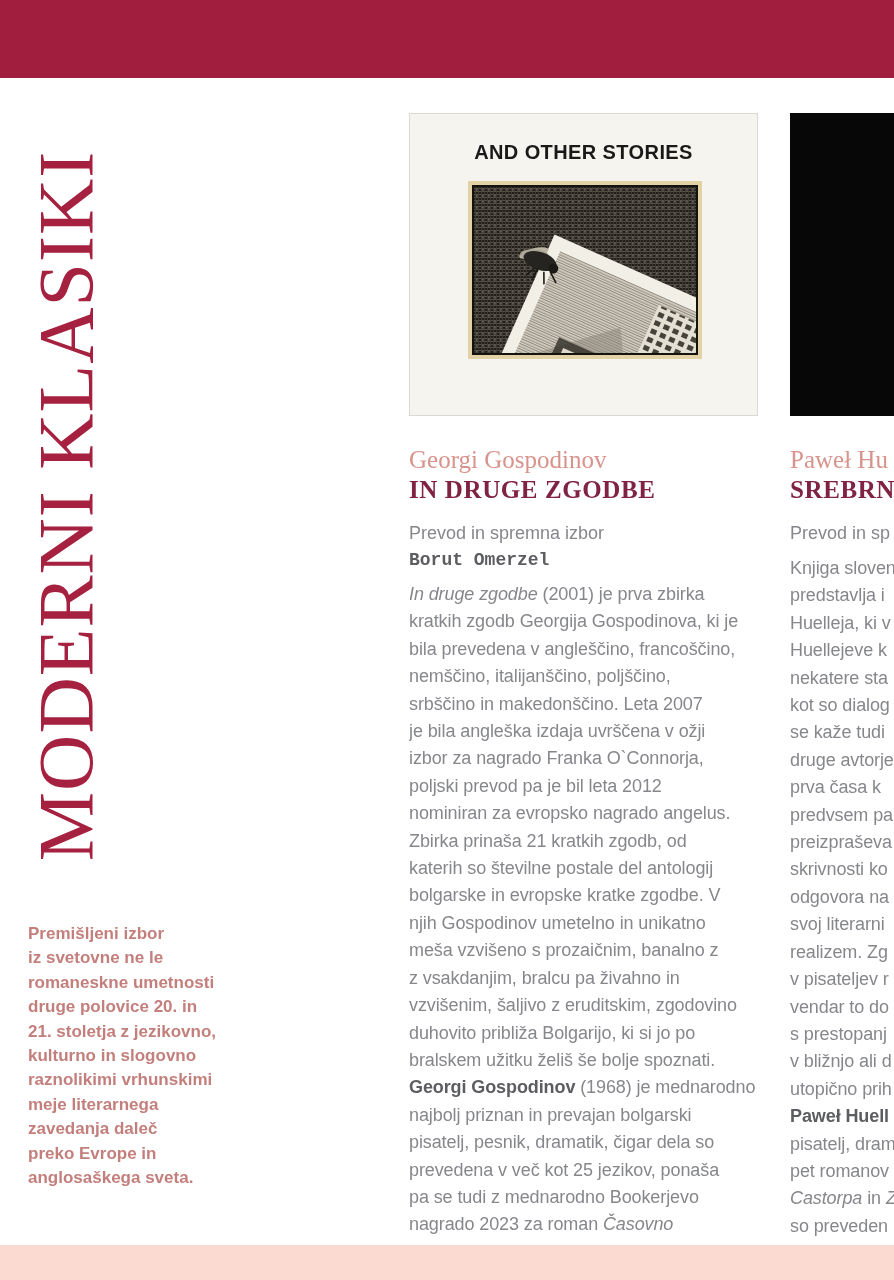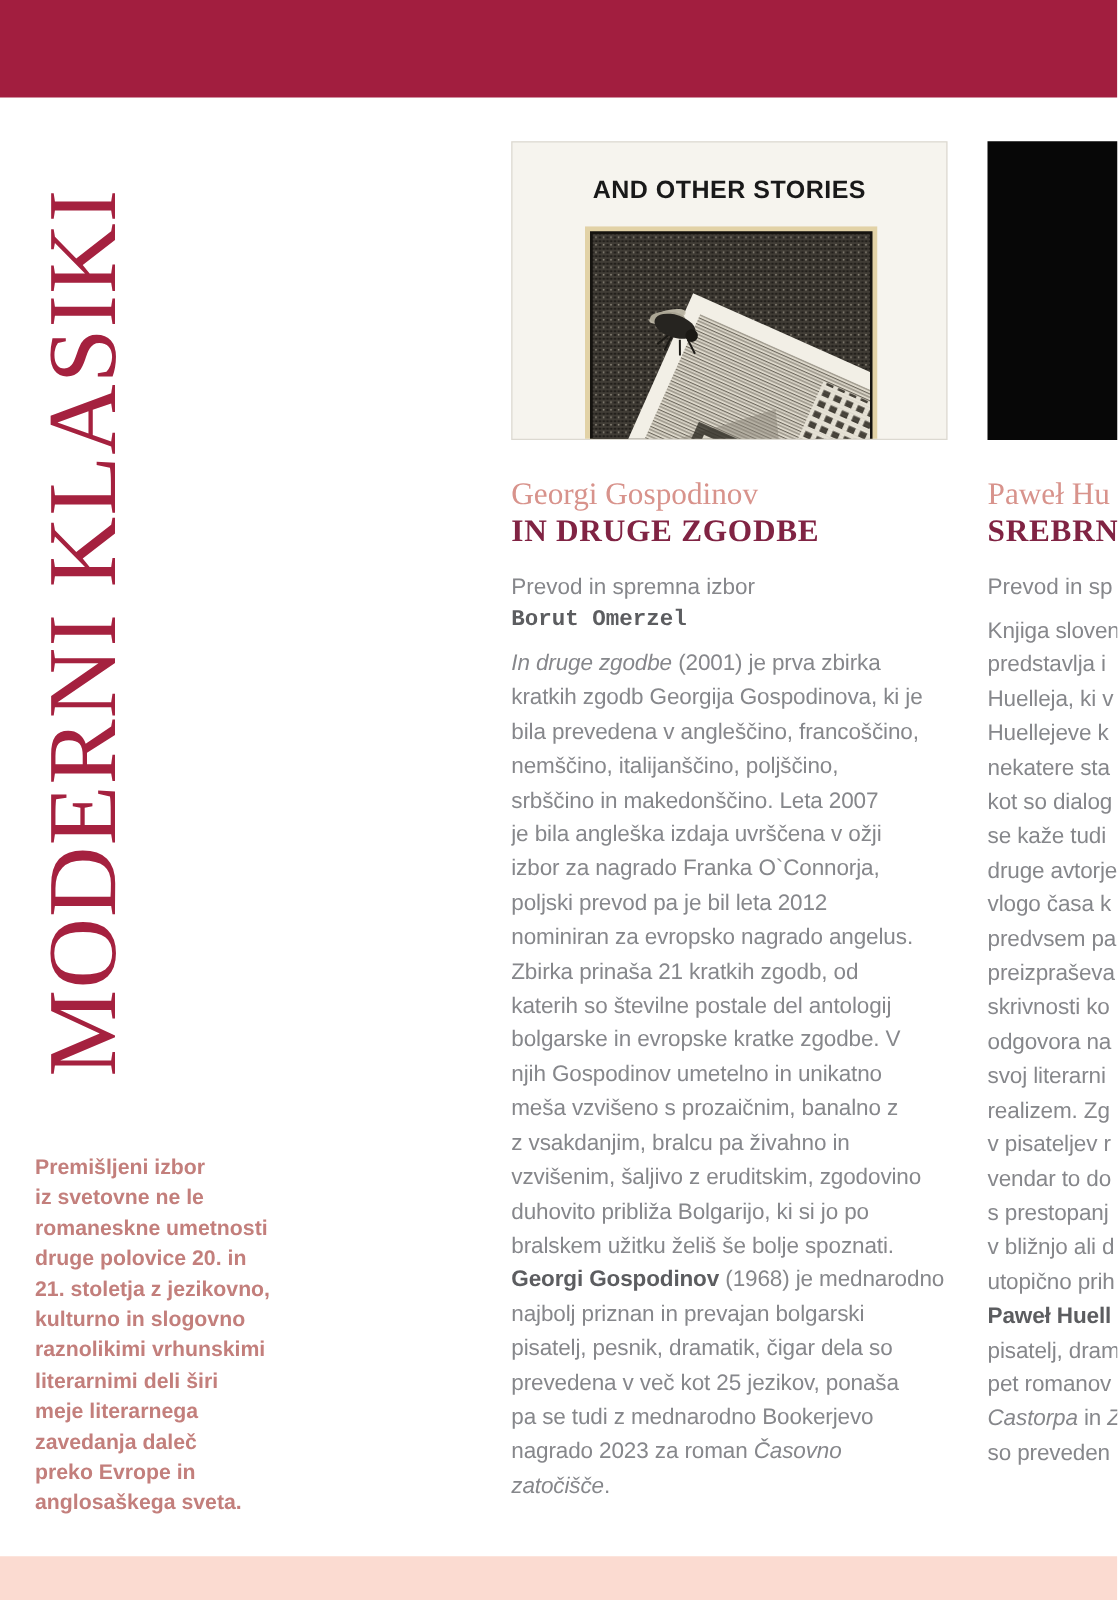--- a/index.html
+++ b/index.html
@@ -19,21 +19,21 @@
 
   .sidebar-note {
     position:absolute; left:28px; top:922px; width:240px;
     font-weight:bold; font-size:17px; line-height:24.4px; color:#c37f7c;
   }
 
   .col { position:absolute; top:113px; }
   .col1 { left:409px; width:349px; }
   .col2 { left:790px; width:215px; }
 
-  .cover { height:239px; }
+  .cover { height:303px; }
   .cover1 {
     background:#f6f4ee; border:1px solid #dcd9d1; box-sizing:border-box;
     position:relative; overflow:hidden;
   }
   .cover1-title {
     margin-top:27px; text-align:center; font-weight:bold; font-size:20px;
     letter-spacing:0.4px; color:#191919;
   }
   .cover1-art { position:absolute; left:58px; top:67px; width:234px; height:178px; display:block; }
   .cover2 { background:#070707; width:215px; }
@@ -68,21 +68,20 @@
   <div class="vertical-title">MODERNI KLASIKI</div>
 
   <div class="sidebar-note">
       <div class="tline"><span>Premišljeni izbor</span></div>
       <div class="tline"><span>iz svetovne ne le</span></div>
       <div class="tline"><span>romaneskne umetnosti</span></div>
       <div class="tline"><span>druge polovice 20. in</span></div>
       <div class="tline"><span>21. stoletja z jezikovno,</span></div>
       <div class="tline"><span>kulturno in slogovno</span></div>
       <div class="tline"><span>raznolikimi vrhunskimi</span></div>
-      <div class="tline"><span>literarnimi deli širi</span></div>
       <div class="tline"><span>meje literarnega</span></div>
       <div class="tline"><span>zavedanja daleč</span></div>
       <div class="tline"><span>preko Evrope in</span></div>
       <div class="tline"><span>anglosaškega sveta.</span></div>
     </div>
 
   <section class="col col1">
     <div class="cover cover1">
       <div class="cover1-title">AND OTHER STORIES</div>
       <svg class="cover1-art" viewBox="0 0 234 178">
@@ -176,21 +175,21 @@
     </div>
     <div class="body-text desc desc2">
         <div class="tline"><span>Knjiga sloven</span></div>
         <div class="tline"><span>predstavlja i</span></div>
         <div class="tline"><span>Huelleja, ki v</span></div>
         <div class="tline"><span>Huellejeve k</span></div>
         <div class="tline"><span>nekatere sta</span></div>
         <div class="tline"><span>kot so dialog</span></div>
         <div class="tline"><span>se kaže tudi</span></div>
         <div class="tline"><span>druge avtorje</span></div>
-        <div class="tline"><span>vlogo časa k</span></div>
+        <div class="tline"><span>prva časa k</span></div>
         <div class="tline"><span>predvsem pa</span></div>
         <div class="tline"><span>preizpraševa</span></div>
         <div class="tline"><span>skrivnosti ko</span></div>
         <div class="tline"><span>odgovora na</span></div>
         <div class="tline"><span>svoj literarni</span></div>
         <div class="tline"><span>realizem. Zg</span></div>
         <div class="tline"><span>v pisateljev r</span></div>
         <div class="tline"><span>vendar to do</span></div>
         <div class="tline"><span>s prestopanj</span></div>
         <div class="tline"><span>v bližnjo ali d</span></div>

